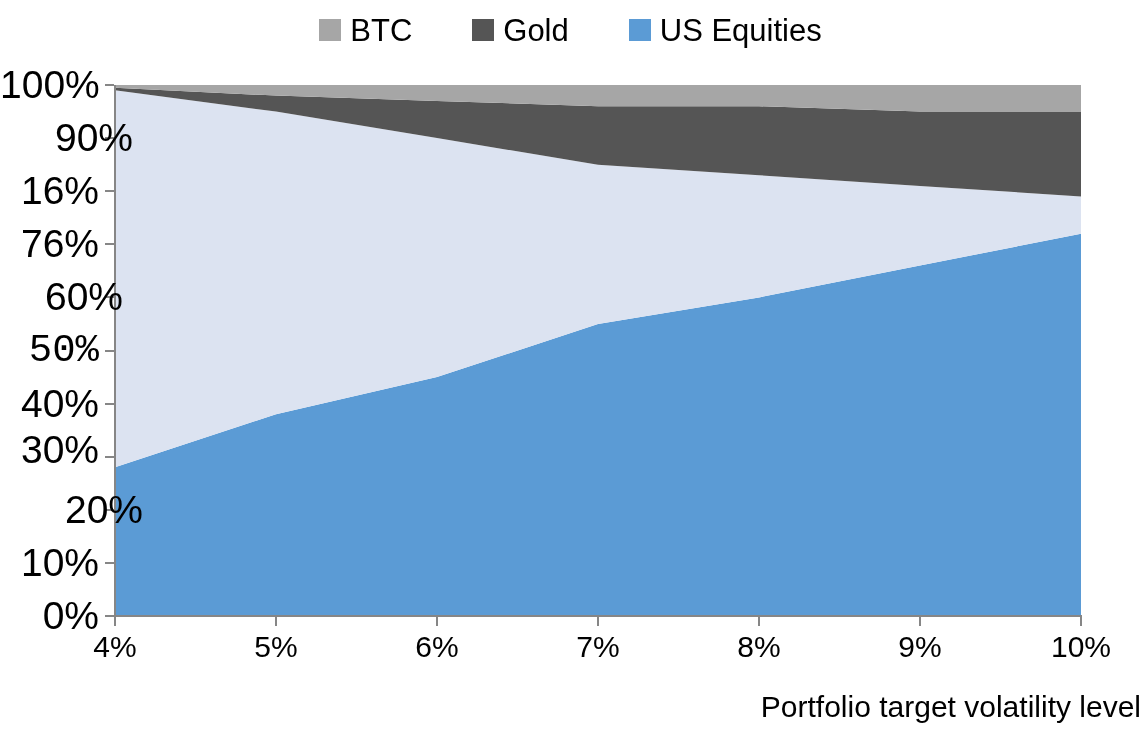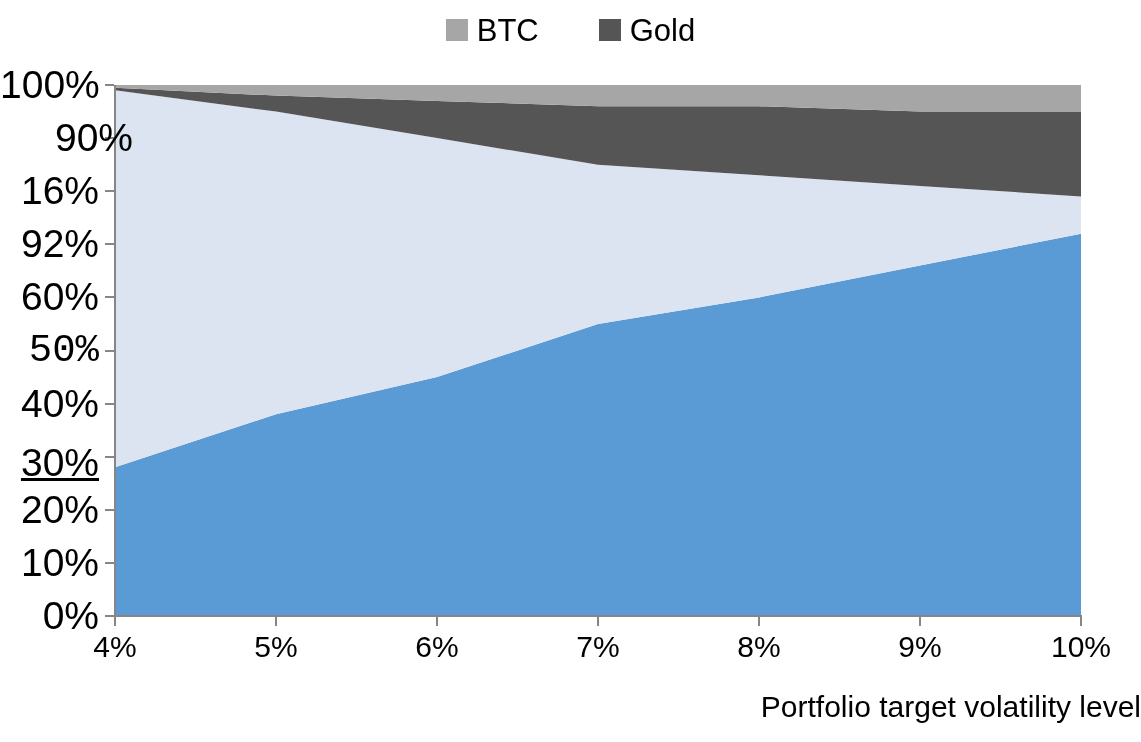--- a/index.html
+++ b/index.html
@@ -140,51 +140,55 @@
 
   <div class="legend">
     <div class="legend-item">
       <span class="legend-swatch" style="background:#A6A6A6;"></span>
       <span class="legend-label">BTC</span>
     </div>
     <div class="legend-item">
       <span class="legend-swatch" style="background:#555555;"></span>
       <span class="legend-label">Gold</span>
     </div>
+    <div class="legend-item">
+      <span class="legend-swatch" style="background:#5B9BD5;"></span>
+      <span class="legend-label">US Equities</span>
+    </div>
   </div>
 
   <div class="plot-area">
     <svg class="plot-svg" id="areas-svg" viewBox="0 0 966 531" preserveAspectRatio="none">
         <path d="M0.00 382.32 L161.00 329.22 L322.00 292.05 L483.00 238.95 L644.00 212.40 L805.00 180.54 L966.00 148.68 L966.00 531.00 L805.00 531.00 L644.00 531.00 L483.00 531.00 L322.00 531.00 L161.00 531.00 L0.00 531.00 Z" fill="#5B9BD5" shape-rendering="geometricPrecision"></path>
         <path d="M0.00 5.31 L161.00 26.55 L322.00 53.10 L483.00 79.65 L644.00 90.27 L805.00 100.89 L966.00 111.51 L966.00 148.68 L805.00 180.54 L644.00 212.40 L483.00 238.95 L322.00 292.05 L161.00 329.22 L0.00 382.32 Z" fill="#DCE3F1" shape-rendering="geometricPrecision"></path>
         <path d="M0.00 2.65 L161.00 10.62 L322.00 15.93 L483.00 21.24 L644.00 21.24 L805.00 26.55 L966.00 26.55 L966.00 111.51 L805.00 100.89 L644.00 90.27 L483.00 79.65 L322.00 53.10 L161.00 26.55 L0.00 5.31 Z" fill="#555555" shape-rendering="geometricPrecision"></path>
         <path d="M0.00 0.00 L161.00 0.00 L322.00 0.00 L483.00 0.00 L644.00 0.00 L805.00 0.00 L966.00 0.00 L966.00 26.55 L805.00 26.55 L644.00 21.24 L483.00 21.24 L322.00 15.93 L161.00 10.62 L0.00 2.65 Z" fill="#A6A6A6" shape-rendering="geometricPrecision"></path>
       </svg>
   </div>
 
   <div class="axis-y-line"></div>
   <div class="axis-x-line"></div>
 
   <div id="y-ticks">
       <div class="ytick" style="top: 615px;"></div>
       <div class="ylabel-wrap" style="left: 0px; width: 99px; top: 601px;">0%</div>
       <div class="ytick" style="top: 561.9px;"></div>
       <div class="ylabel-wrap" style="left: 0px; width: 99px; top: 547.9px;">10%</div>
       <div class="ytick" style="top: 508.8px;"></div>
-      <div class="ylabel-wrap" style="left: 0px; width: 99px; top: 494.8px;">20%</div>
+      <div class="ylabel-wrap" style="left: 0px; width: 99px; top: 494.8px; padding-left: 44px;">20%</div>
       <div class="ytick" style="top: 455.7px;"></div>
-      <div class="ylabel-wrap" style="left: 0px; width: 99px; top: 448px; text-decoration: underline;">30%</div>
+      <div class="ylabel-wrap" style="left: 0px; width: 99px; top: 435px;">30%</div>
       <div class="ytick" style="top: 402.6px;"></div>
       <div class="ylabel-wrap" style="left: 0px; width: 99px; top: 388.6px;">40%</div>
       <div class="ytick" style="top: 349.5px;"></div>
       <div class="ylabel-wrap" style="left: 0px; width: 99px; top: 335.5px; font-family: Liberation Mono, monospace;">50%</div>
       <div class="ytick" style="top: 296.4px;"></div>
-      <div class="ylabel-wrap" style="left: 0px; width: 99px; top: 282.4px;">60%</div>
+      <div class="ylabel-wrap" style="left: 0px; width: 99px; top: 282.4px; padding-left: 24px;">60%</div>
       <div class="ytick" style="top: 243.3px;"></div>
-      <div class="ylabel-wrap" style="left: 0px; width: 99px; top: 229.3px;">92%</div>
+      <div class="ylabel-wrap" style="left: 0px; width: 99px; top: 229.3px;">76%</div>
       <div class="ytick" style="top: 190.2px;"></div>
       <div class="ylabel-wrap" style="left: 0px; width: 99px; top: 176.2px;">16%</div>
       <div class="ytick" style="top: 137.1px;"></div>
       <div class="ylabel-wrap" style="left: 0px; width: 99px; top: 123.1px; padding-left: 34px;">90%</div>
       <div class="ytick" style="top: 84px;"></div>
       <div class="ylabel-wrap" style="left: 0px; width: 99px; top: 70px;">100%</div>
     </div>
   <div id="x-ticks">
       <div class="xtick" style="left: 114px;"></div>
       <div class="xlabel-wrap" style="left: 55px;">4%</div>

